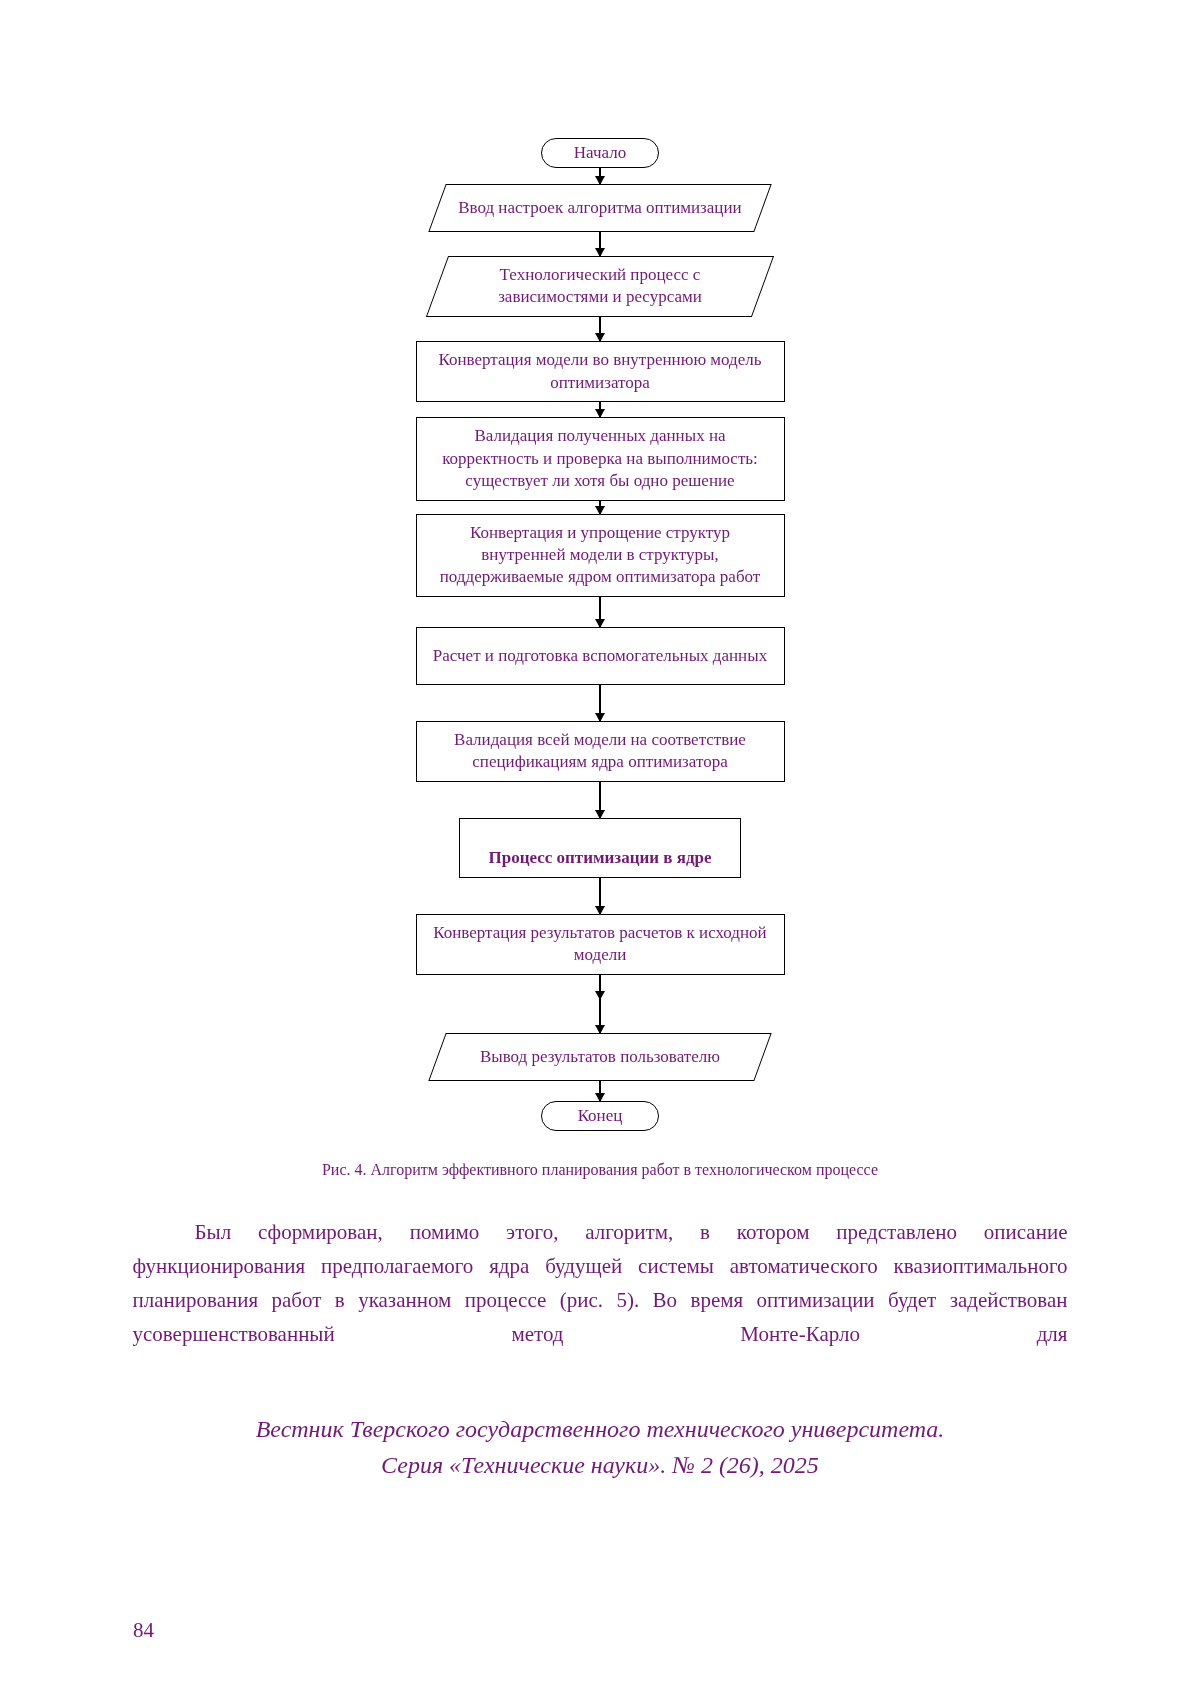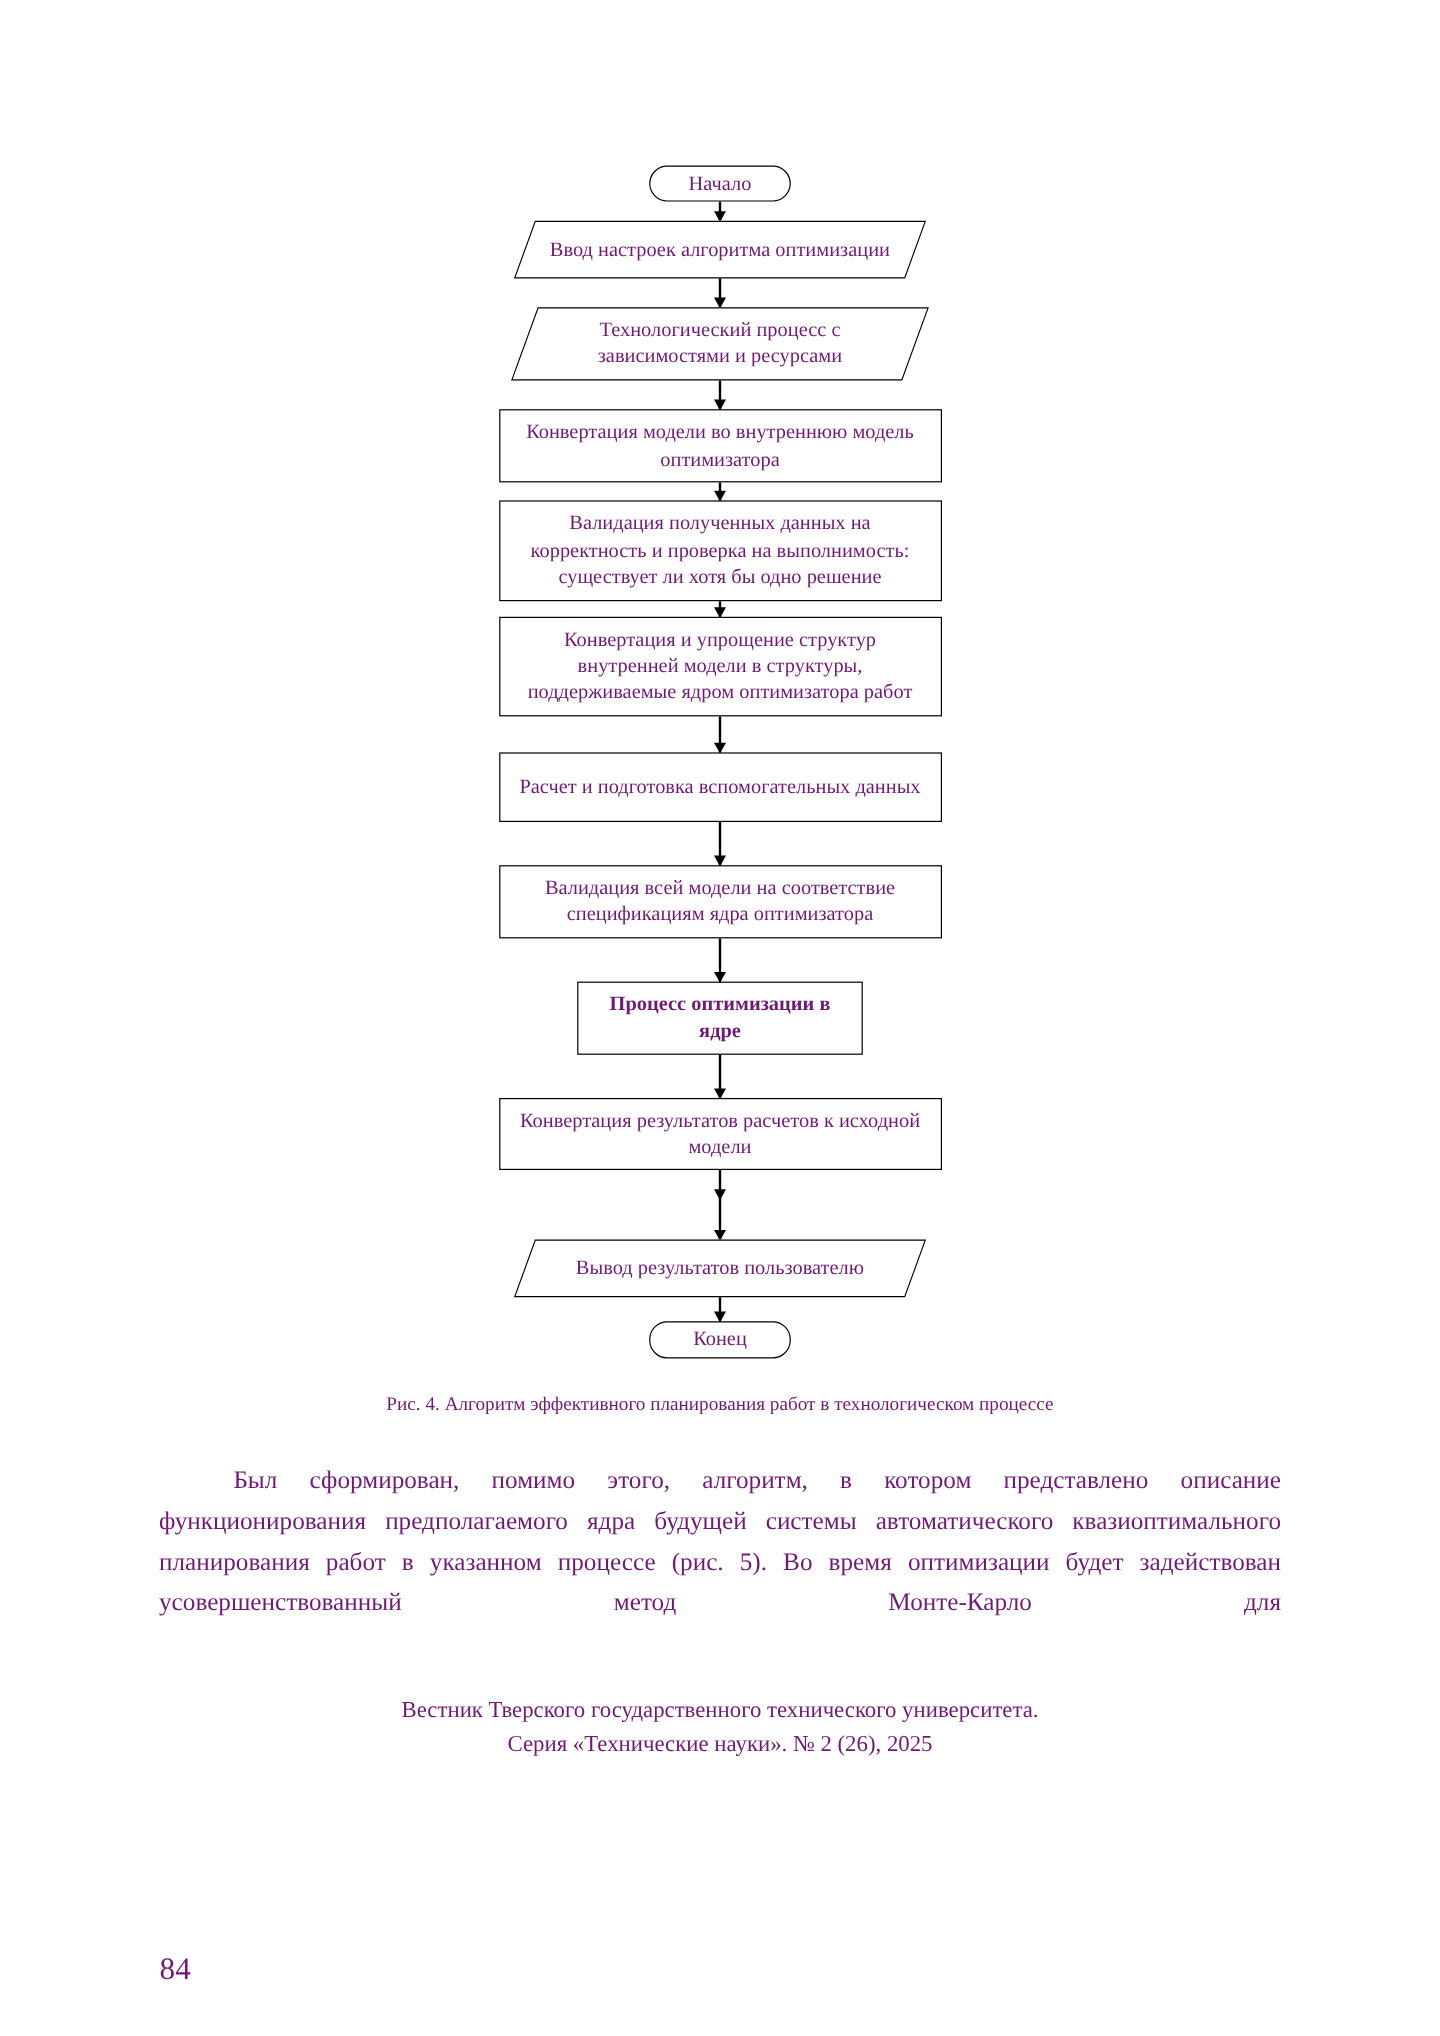--- a/index.html
+++ b/index.html
@@ -15,41 +15,41 @@
     padding-top:138px;
   }
   .node {
     border:1.5px solid #000; background:#fff;
     display:flex; align-items:center; justify-content:center;
     text-align:center; font-size:17px; line-height:1.32;
     padding:7px 10px;
   }
   .terminator { border-radius:15px; min-width:118px; padding:3px 16px; min-height:28px; }
   .process { width:369px; min-height:58px; }
-  .process-bold { width:238px; min-height:60px; font-weight:bold;align-items:flex-end; }
+  .process-bold { width:282px; min-height:60px; font-weight:bold;align-items:flex-end; }
   .io { width:326px; min-height:48px; transform:skewX(-20deg); }
   .io > span { display:block; transform:skewX(20deg); width:360px; }
   .arrow { width:2px; background:#000; position:relative; flex:none; }
   .arrow::after {
     content:""; position:absolute; left:50%; bottom:-1px; transform:translateX(-50%);
     width:0; height:0;
     border-left:5.5px solid transparent; border-right:5.5px solid transparent;
     border-top:9px solid #000;
   }
   .a12{height:13px} .a15{height:15px} .a16{height:16px} .a20{height:20px}
   .a24{height:24px} .a30{height:30px} .a34{height:34px} .a36{height:36px}
   .caption { text-align:center; font-size:16px; margin-top:30px; }
   .body-par {
     width:935px; margin:36px auto 0;
     font-size:21px; line-height:1.62;
     text-align:justify; text-align-last:justify;
     text-indent:62px;
   }
-  .footer { text-align:center; font-size:19px; line-height:1.5; margin-top:60px; }
-  .page-num { position:absolute; left:133px; bottom:41px; font-size:26px; }
+  .footer { text-align:center; font-style:italic; font-size:24px; line-height:1.5; margin-top:60px; }
+  .page-num { position:absolute; left:133px; bottom:54px; font-size:21px; }
 </style>
 </head>
 <body>
 
 <div class="page">
 
   <div class="flowchart">
 
     <div class="node terminator">
       <span>Начало</span>

